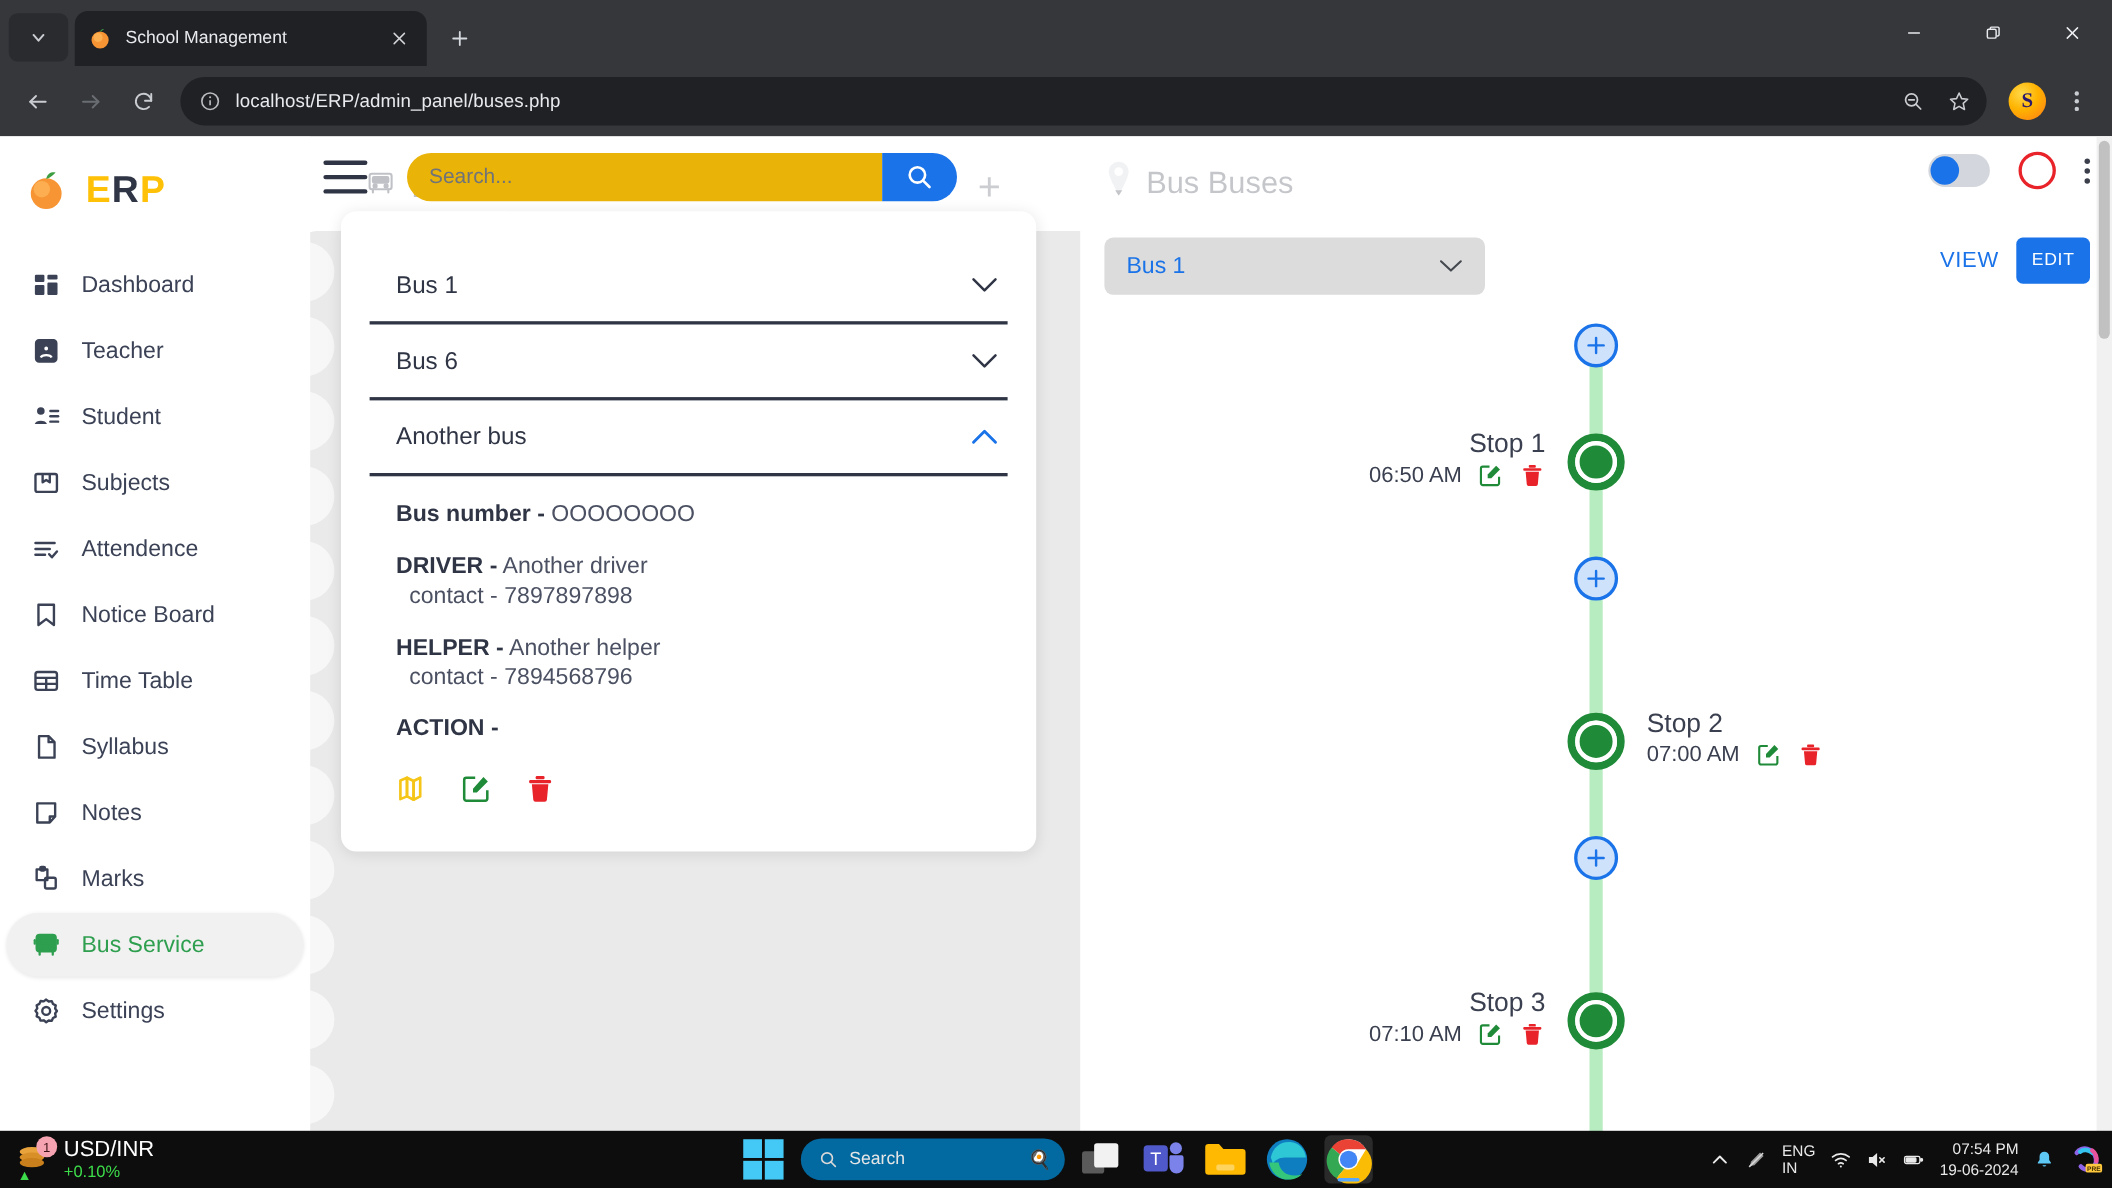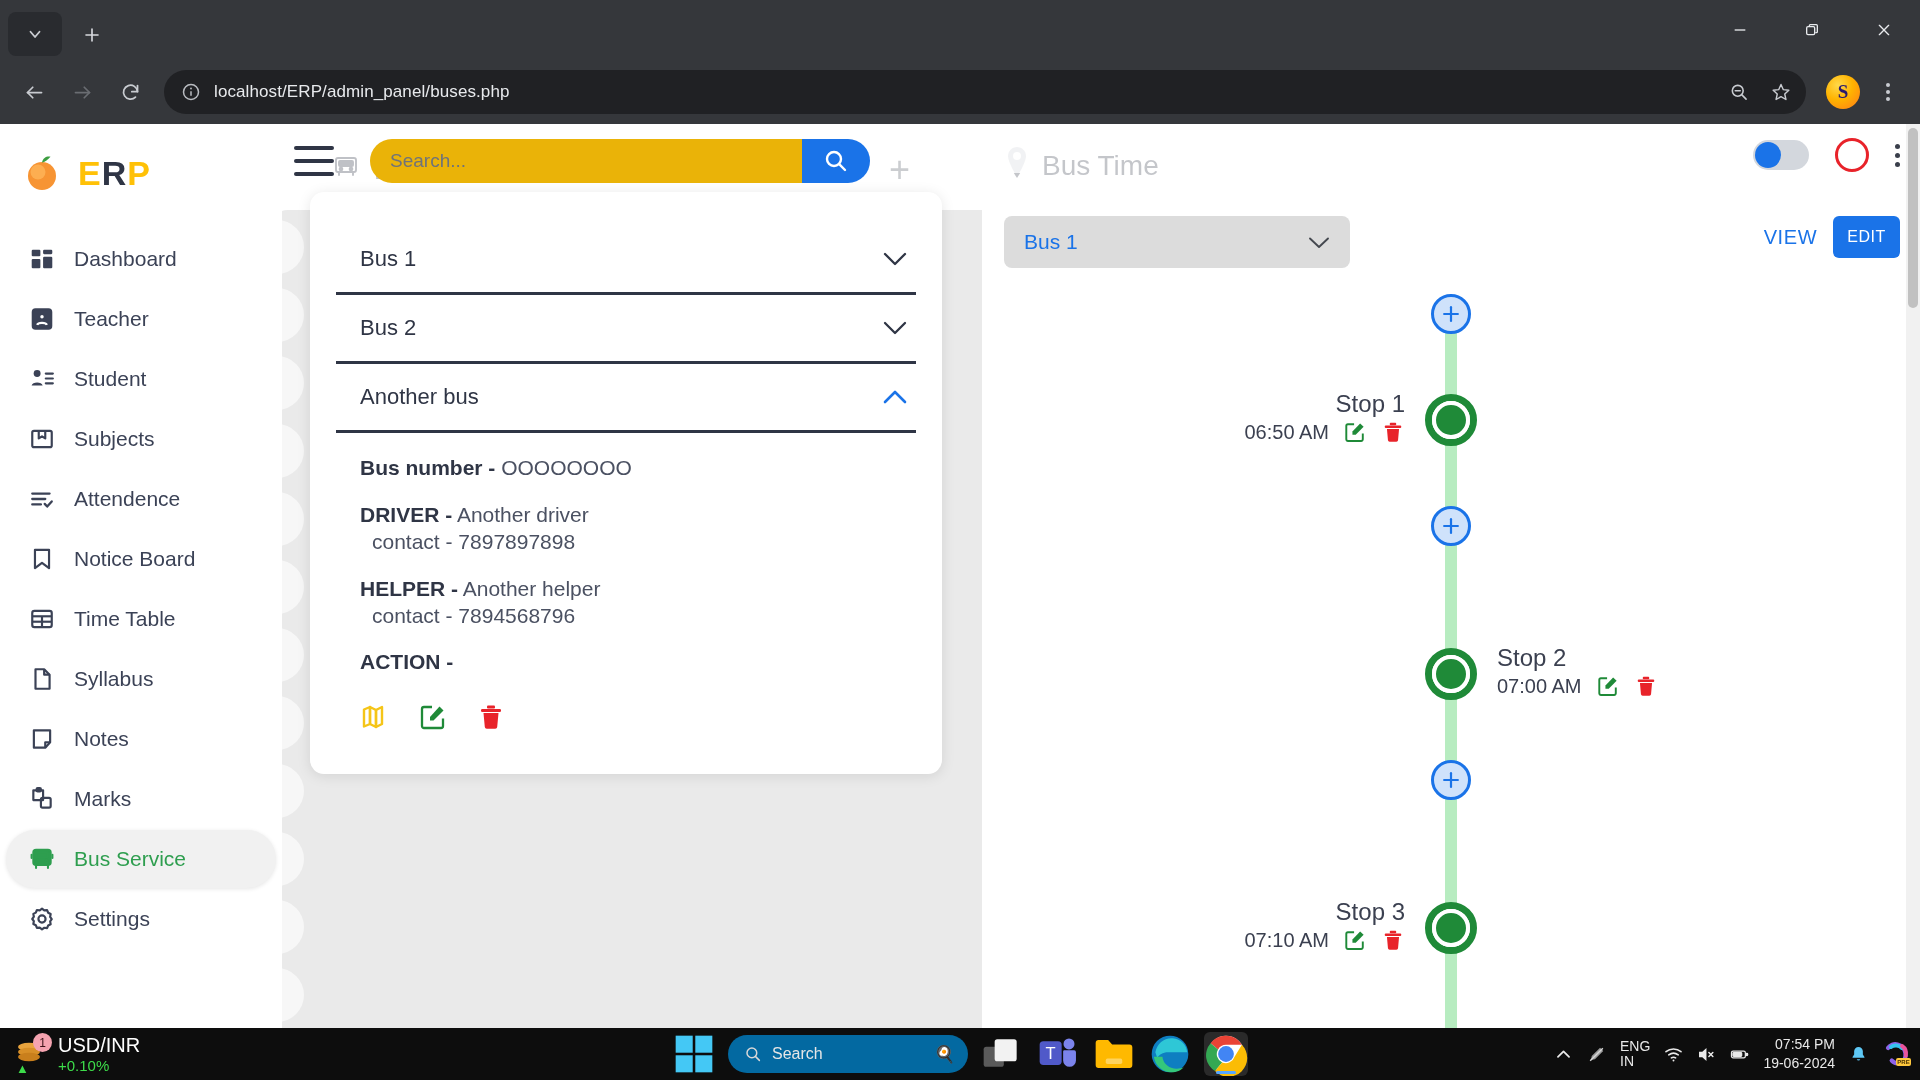--- a/index.html
+++ b/index.html
@@ -272,20 +272,36 @@
 </head>
 <body>
 
 <div class="browser">
 
   <div class="tabstrip">
     <div class="tab-list-btn">
       <svg viewBox="0 0 24 24" fill="none" stroke="currentColor" stroke-width="2.4" stroke-linecap="round" stroke-linejoin="round">
           <polyline points="6 9 12 16 18 9"></polyline>
         </svg>
+    </div>
+    <div class="tab">
+      <div class="tab-fav">
+        <svg viewBox="0 0 24 24">
+          <circle cx="12" cy="13.5" r="8.5" fill="#f79433"></circle>
+          <circle cx="10" cy="11" r="4.5" fill="#ffb95e" opacity=".75"></circle>
+          <path d="M12 5.2 C12.6 3 14.4 2.2 16 2.6 C14.8 3.8 13.6 4.6 12.4 5.2Z" fill="#3d9e41"></path>
+        </svg>
+      </div>
+      <div class="tab-title">School Management</div>
+      <div class="tab-close">
+        <svg viewBox="0 0 24 24" fill="none" stroke="currentColor" stroke-width="2.4" stroke-linecap="round">
+            <line x1="4" y1="4" x2="20" y2="20"></line>
+            <line x1="20" y1="4" x2="4" y2="20"></line>
+          </svg>
+      </div>
     </div>
     <div class="newtab">
       <svg viewBox="0 0 24 24" fill="none" stroke="currentColor" stroke-width="2.2" stroke-linecap="round">
           <line x1="12" y1="4" x2="12" y2="20"></line>
           <line x1="4" y1="12" x2="20" y2="12"></line>
         </svg>
     </div>
     <div class="wincontrols">
       <div class="wc">
         <svg viewBox="0 0 24 24" fill="none" stroke="currentColor" stroke-width="2">
@@ -543,21 +559,21 @@
               <span class="accordion-label">Bus 1</span>
               <span class="chev">
                   <svg viewBox="0 0 26 16" fill="none" stroke="currentColor" stroke-width="2.3" stroke-linecap="round" stroke-linejoin="round">
                     <polyline points="3 3 13 13 23 3"></polyline>
                   </svg>
                 </span>
             </div>
           </div>
           <div class="accordion-item">
             <div class="accordion-head">
-              <span class="accordion-label">Bus 2</span>
+              <span class="accordion-label">Bus 6</span>
               <span class="chev">
                   <svg viewBox="0 0 26 16" fill="none" stroke="currentColor" stroke-width="2.3" stroke-linecap="round" stroke-linejoin="round">
                     <polyline points="3 3 13 13 23 3"></polyline>
                   </svg>
                 </span>
             </div>
           </div>
           <div class="accordion-item">
             <div class="accordion-head">
               <span class="accordion-label">Another bus</span>
@@ -614,21 +630,21 @@
       </div>
 
       <div class="route-panel">
         <div class="route-top">
           <div class="route-title">
             <span class="pin"><svg viewBox="0 0 26 32">
                   <path d="M13 1c-5 0-9 4-9 9 0 6.5 9 21 9 21s9-14.5 9-21c0-5-4-9-9-9z" fill="#cfd2d8"></path>
                   <circle cx="13" cy="10" r="4" fill="#fff"></circle>
                   <path d="M9.8 27l3.2 5 3.2-5z" fill="#2f3545"></path>
                 </svg></span>
-            <span>Bus Time</span>
+            <span>Bus Buses</span>
           </div>
           <div class="route-toggles">
             <div class="toggle">
                 <span class="knob"></span>
               </div>
             <div class="ring"></div>
             <div class="route-kebab">
               <i></i>
                 <i></i>
                 <i></i>

